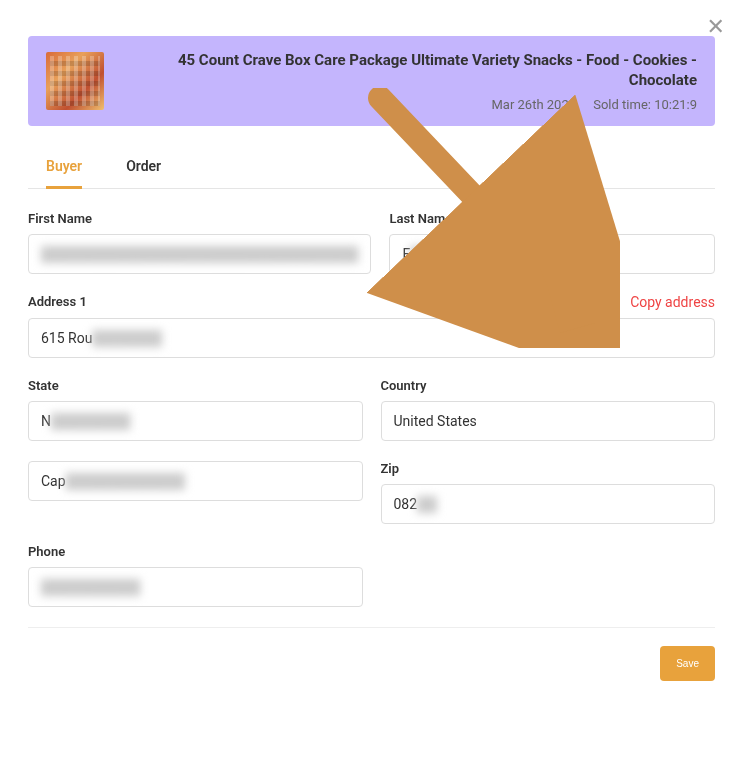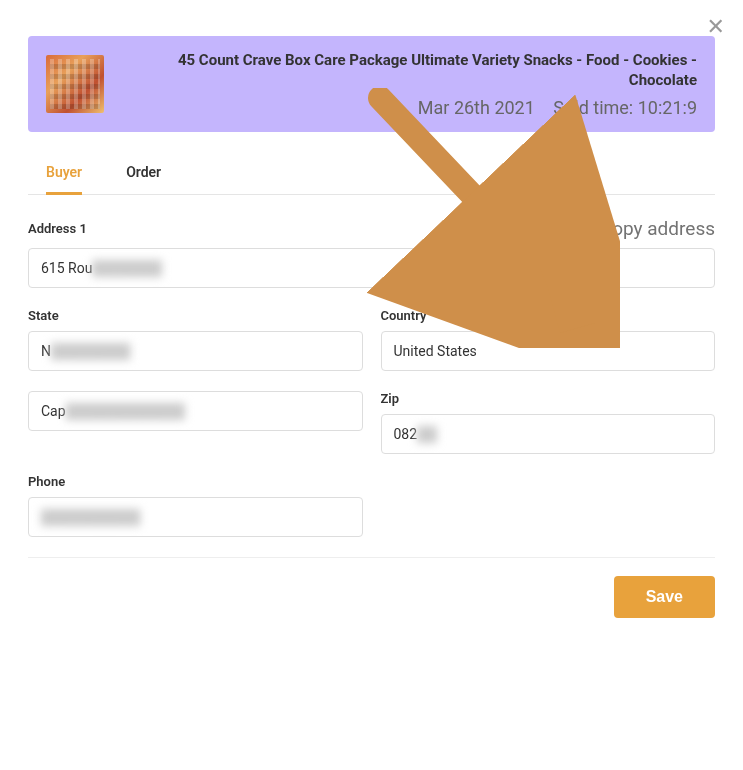--- a/index.html
+++ b/index.html
@@ -50,21 +50,21 @@
         repeating-linear-gradient(0deg, rgba(0,0,0,0.15) 0 5px, transparent 5px 10px);
     }
     .product-title {
       font-size: 15px;
       font-weight: 700;
       color: #333;
       line-height: 1.35;
     }
     .meta-line {
       margin-top: 6px;
-      font-size: 18px;
+      font-size: 13px;
       color: #666;
     }
     .meta-line span + span { margin-left: 14px; }
 
     .tabs {
       display: flex;
       border-bottom: 1px solid #e5e5e5;
       margin: 22px 28px 0 28px;
       gap: 44px;
       padding-left: 18px;
@@ -99,22 +99,22 @@
       margin-bottom: 8px;
       display: block;
     }
     .label-row {
       display: flex;
       justify-content: space-between;
       align-items: center;
       margin-bottom: 8px;
     }
     .copy-link {
-      color: #737373;
-      font-size: 19px;
+      color: #ef4444;
+      font-size: 14px;
       cursor: pointer;
       display: inline-flex;
       align-items: center;
       gap: 20px;
     }
     .copy-link svg { width: 14px; height: 14px; }
     .blur-val {
       display: inline-block;
       background: #ccc;
       color: #ccc;
@@ -143,23 +143,23 @@
     .footer {
       display: flex;
       justify-content: flex-end;
       padding: 18px 28px;
     }
     .save-btn {
       background: #e8a23c;
       color: #fff;
       border: none;
       border-radius: 4px;
-      padding: 12px 32px;
-      font-size: 16px;
-      font-weight: 700;
+      padding: 12px 16px;
+      font-size: 10px;
+      font-weight: 400;
       cursor: pointer;
     }
 
     .arrow-overlay {
       position: absolute;
       top: 88px;
       left: 360px;
       pointer-events: none;
     }
   </style>
@@ -179,20 +179,35 @@
   </div>
 </div>
 
 <div class="tabs">
   <div class="tab active">Buyer</div>
   <div class="tab">Order</div>
 </div>
 
 <div class="form">
 
+  <div class="row">
+    <div class="col">
+      <label class="label">First Name</label>
+      <div class="field-val">
+        <span class="blur-val">████████████████████████████████</span>
+      </div>
+    </div>
+    <div class="col">
+      <label class="label">Last Name</label>
+      <div class="field-val">
+        <span>F</span>
+          <span class="blur-val">█████████</span>
+      </div>
+    </div>
+  </div>
 
   <div class="row">
     <div class="col">
       <div class="label-row">
         <label class="label" style="margin-bottom:0">Address 1</label>
         <span class="copy-link">
           <svg viewBox="0 0 24 24" fill="none" stroke="#1a73e8" stroke-width="2">
               <rect x="9" y="9" width="11" height="11" rx="1"></rect>
               <rect x="4" y="4" width="11" height="11" rx="1"></rect>
             </svg>

